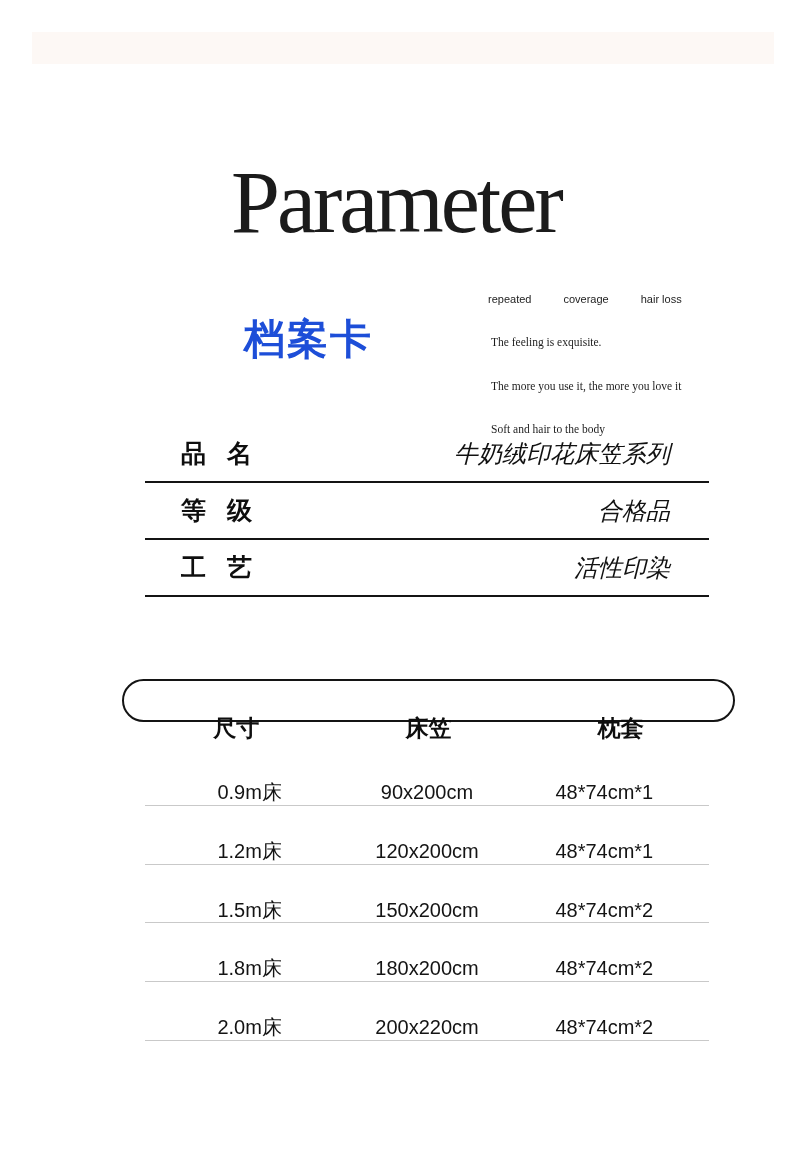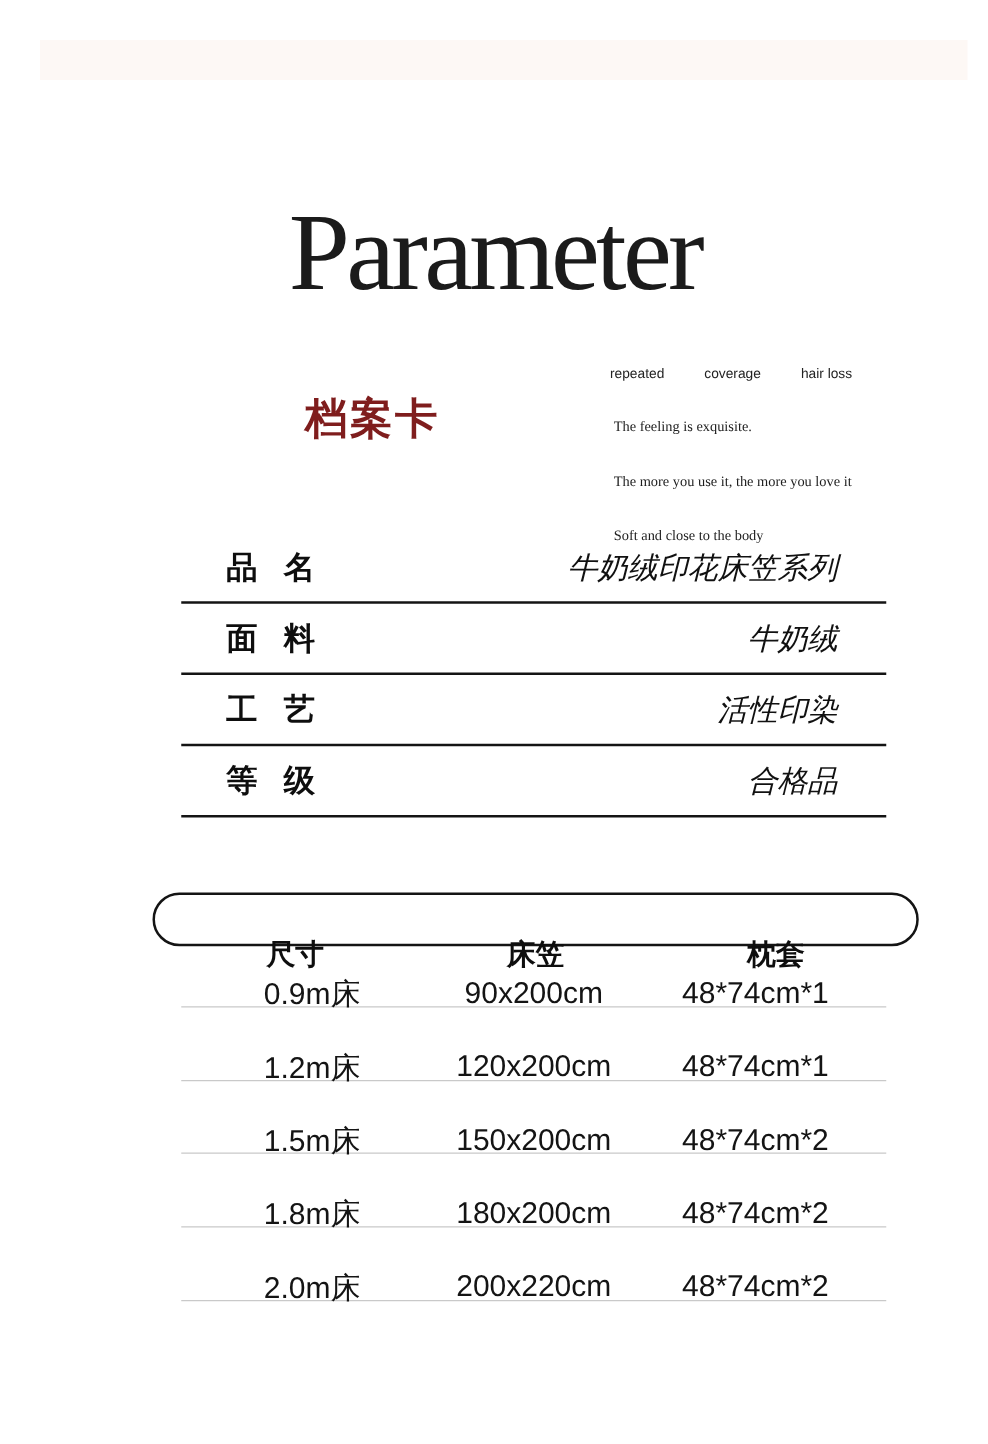--- a/index.html
+++ b/index.html
@@ -36,24 +36,24 @@
     width: 171px;
     display: flex;
     justify-content: flex-start;
     font-size: 11px;
     color: #222;
     white-space: nowrap;
   }
   .title-zh {
     position: absolute;
     left: 196px; top: 264px;
-    font-size: 34px;
+    font-size: 41px;
     font-weight: 700;
     letter-spacing: 2px;
-    color: #7f1d1d;
+    color: #1d4ed8;
     white-space: nowrap;
   }
   .tagline {
     position: absolute;
     left: 427px; top: 273px;
     font-size: 11.5px;
     line-height: 11.6px;
     color: #1d1d1d;
     white-space: nowrap;
     font-family: Liberation Serif, serif;
@@ -87,21 +87,20 @@
   .size-header {
     position: absolute;
     left: 90px; top: 647px;
     width: 613px; height: 43px;
     border: 2px solid #141414;
     border-radius: 22px;
     display: grid;
     grid-template-columns: 1fr 1fr 1fr;
     align-items: center;
     justify-items: center;
-    margin-top: 35px;
   }
   .size-header .hcell {
     font-size: 23px;
     font-weight: 700;
     color: #0e0e0e;
     white-space: nowrap;
   }
   .size-rows {
     position: absolute;
     left: 97px; top: 699px;
@@ -109,21 +108,21 @@
   }
   .size-row {
     height: 58.8px;
     display: grid;
     grid-template-columns: 1fr 1fr 1fr;
     align-items: center;
     justify-items: center;
     border-bottom: 1px solid #c9c9c9;
   }
   .size-row .cell {
-    font-size: 24px;
+    font-size: 20px;
     color: #141414;
     white-space: nowrap;
   }
 </style>
 </head>
 <body>
 
 <div class="page">
 
   <div class="top-strip"></div>
@@ -134,39 +133,35 @@
     <span>repeated</span>
     <span>coverage</span>
     <span>hair loss</span>
   </div>
 
   <h2 class="title-zh">档案卡</h2>
 
   <div class="tagline">
     <div>The feeling is exquisite.</div>
     <div>The more you use it, the more you love it</div>
-    <div>Soft and close to the body</div>
+    <div>Soft and hair to the body</div>
   </div>
 
   <div class="specs">
     <div class="spec-row">
       <span class="spec-label">品 名</span>
       <span class="spec-value">牛奶绒印花床笠系列</span>
     </div>
     <div class="spec-row">
-      <span class="spec-label">面 料</span>
-      <span class="spec-value">牛奶绒</span>
+      <span class="spec-label">等 级</span>
+      <span class="spec-value">合格品</span>
     </div>
     <div class="spec-row">
       <span class="spec-label">工 艺</span>
       <span class="spec-value">活性印染</span>
-    </div>
-    <div class="spec-row">
-      <span class="spec-label">等 级</span>
-      <span class="spec-value">合格品</span>
     </div>
   </div>
 
   <div class="size-header">
     <span class="hcell">尺寸</span>
     <span class="hcell">床笠</span>
     <span class="hcell">枕套</span>
   </div>
 
   <div class="size-rows">

